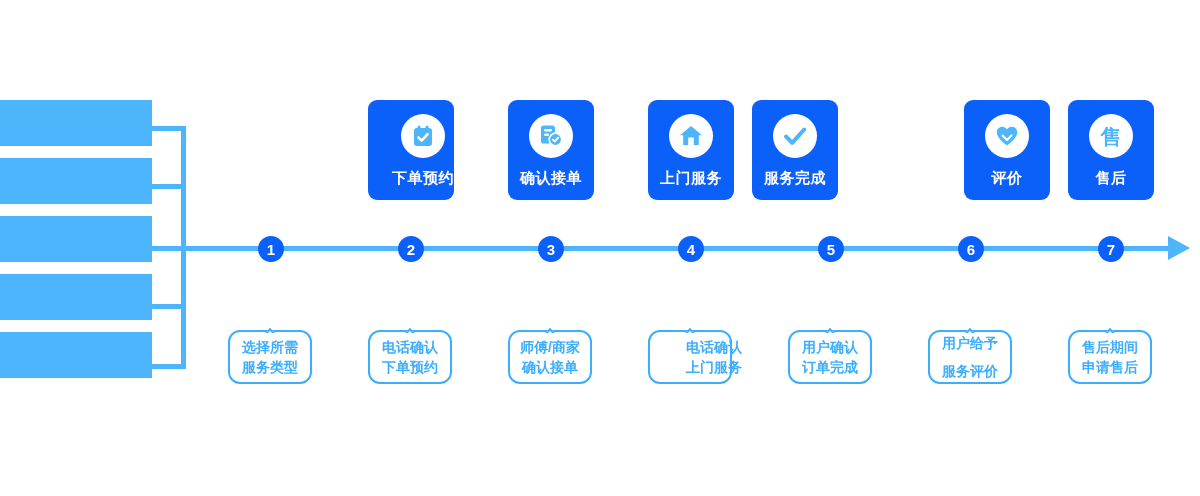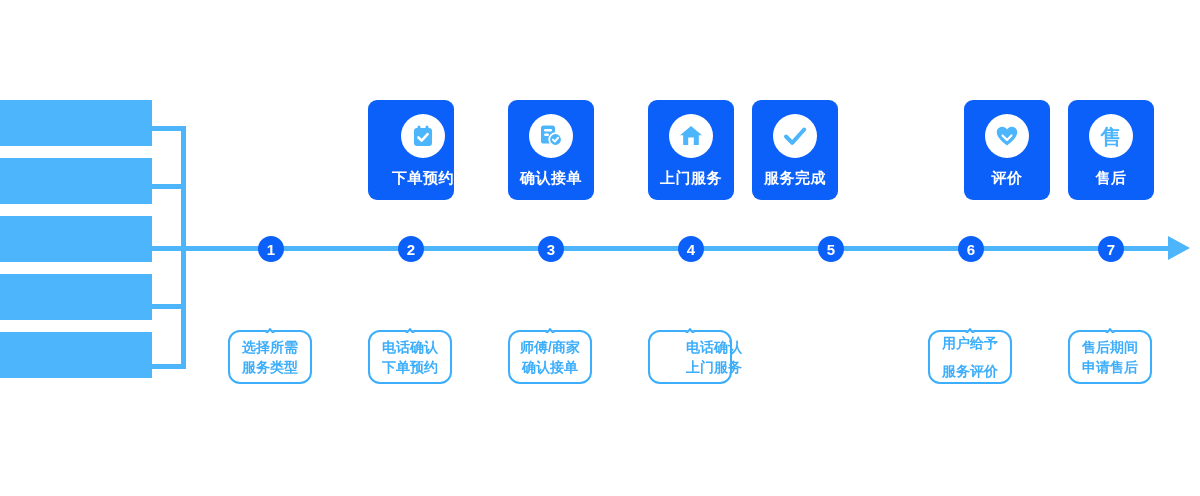--- a/index.html
+++ b/index.html
@@ -236,20 +236,25 @@
 
   <div class="card" style="left:752px; top:100px;">
     <span class="card-icon-circle">
       <svg width="28" height="28" viewBox="0 0 28 28">
         <path d="M5 14.5 L11.2 20.8 L23.2 7.5" stroke="#4DB5FB" stroke-width="4" fill="none" stroke-linecap="round" stroke-linejoin="round"></path>
       </svg>
     </span>
     <span class="card-label">服务完成</span>
   </div>
   <div class="step-dot" style="left:818px; top:236px;">5</div>
+  <div class="callout" style="left:788px; top:290px;">
+    <span class="callout-notch"></span>
+    <span class="callout-line">用户确认</span>
+    <span class="callout-line">订单完成</span>
+  </div>
 
   <div class="card" style="left:964px; top:100px;">
     <span class="card-icon-circle">
       <svg width="26" height="26" viewBox="0 0 26 26">
         <path d="M13 22.5 C6 17 2.8 13.4 2.8 9.3 C2.8 6.1 5.2 3.8 8.2 3.8 C10.1 3.8 11.9 4.8 13 6.5 C14.1 4.8 15.9 3.8 17.8 3.8 C20.8 3.8 23.2 6.1 23.2 9.3 C23.2 13.4 20 17 13 22.5 Z" fill="#4DB5FB"></path>
         <path d="M8.5 12.5 L13 17 L17.5 12.5" stroke="#ffffff" stroke-width="2.2" fill="none" stroke-linecap="round" stroke-linejoin="round"></path>
       </svg>
     </span>
     <span class="card-label">评价</span>
   </div>

